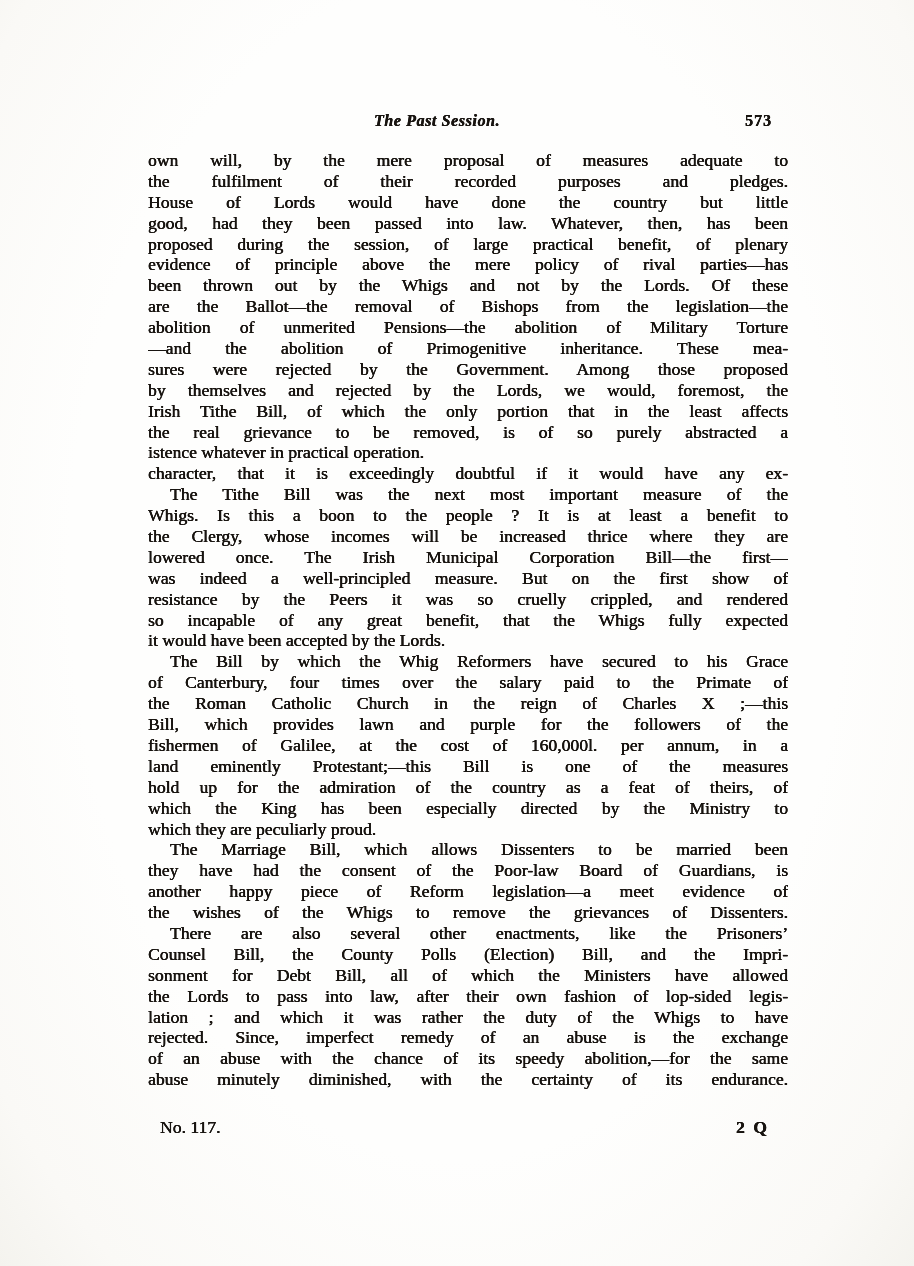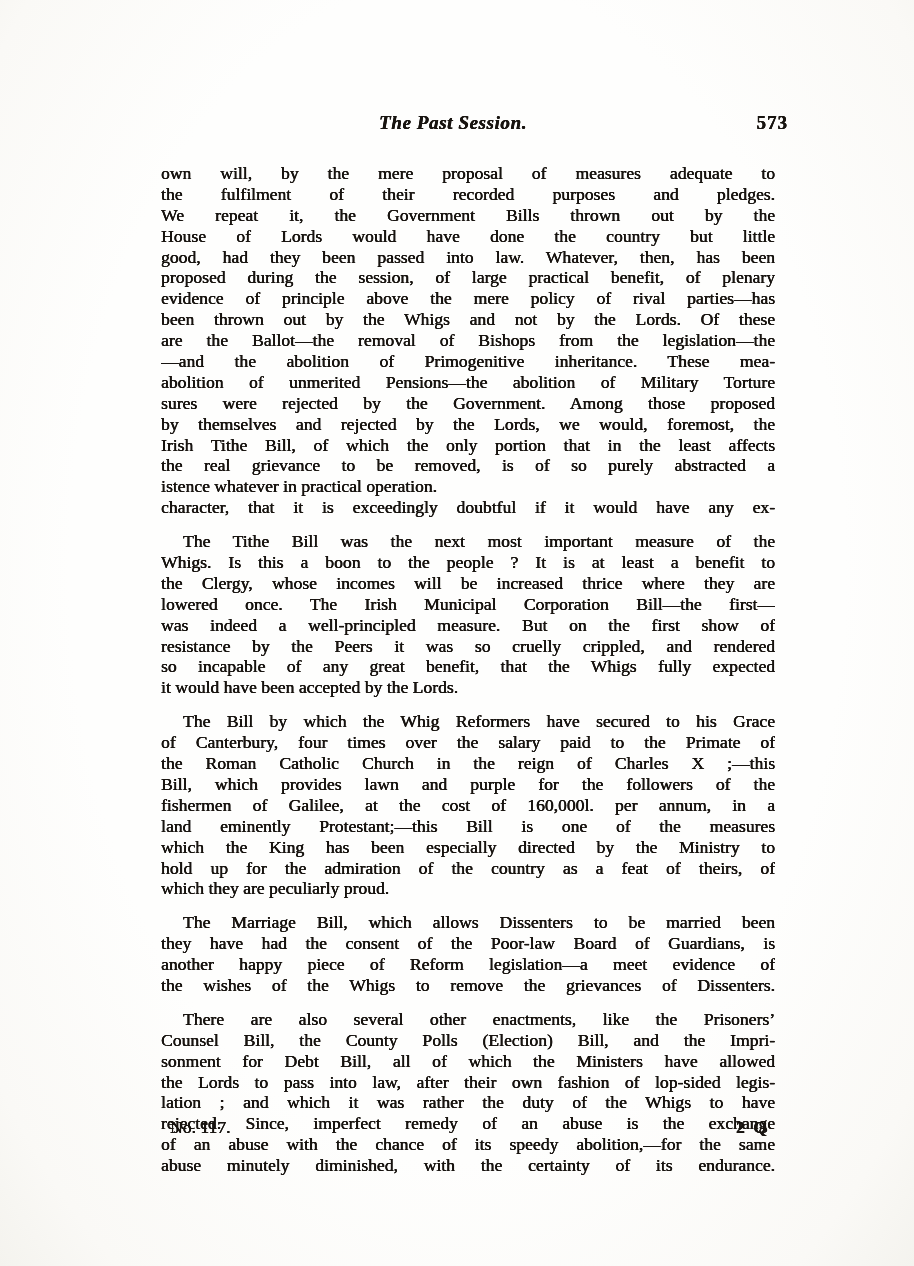--- a/index.html
+++ b/index.html
@@ -16,24 +16,24 @@
     font-family: "Liberation Serif", serif;
     color: #181410;
     overflow: hidden;
   }
   .ink {
     text-shadow: 0.35px 0 0 currentColor, 0 0.2px 0 currentColor;
   }
   .page-header {
     position: absolute;
     top: 112px;
-    left: 148px;
+    left: 132px;
     width: 640px;
     height: 26px;
-    font-size: 19px;
+    font-size: 16px;
   }
   .page-header .running-title {
     position: absolute;
     left: 0;
     right: 30px;
     text-align: center;
     font-style: italic;
     font-weight: 700;
     letter-spacing: 0.6px;
   }
@@ -43,67 +43,66 @@
     top: 0;
     font-weight: 700;
     letter-spacing: 1px;
   }
   .page-body {
     position: absolute;
     top: 150px;
     left: 148px;
     width: 640px;
   }
-  .para { margin: 13px; padding: 0; }
+  .para { margin: 0; padding: 0; }
   .line {
     height: 20.9px;
     font-size: 17.6px;
     line-height: 20.9px;
     text-align: justify;
     text-align-last: justify;
     overflow: hidden;
   }
   .line.indent { text-indent: 22px; }
   .line.last { text-align-last: left; }
   .page-footer {
     position: absolute;
     top: 1117px;
     left: 148px;
     width: 640px;
     height: 22px;
     font-size: 17.6px;
     line-height: 20.9px;
   }
-  .page-footer .issue-number { position: absolute; left: 22px; top: 0; }
+  .page-footer .issue-number { position: absolute; left: 12px; top: 0; }
   .page-footer .signature-mark { position: absolute; left: 588px; top: 0; letter-spacing: 2px; font-weight: bold; }
 </style>
 </head>
 <body>
 
 <div class="sheet">
 
   <div class="page-header ink">
     <span class="running-title">The Past Session.</span>
     <span class="page-number">573</span>
   </div>
 
   <div class="page-body ink">
 
   <div class="para">
         <div class="line">own will, by the mere proposal of measures adequate to</div>
         <div class="line">the fulfilment of their recorded purposes and pledges.</div>
-        <div class="line">We repeat it, the Government Bills thrown out by the</div>
         <div class="line">House of Lords would have done the country but little</div>
         <div class="line">good, had they been passed into law. Whatever, then, has been</div>
         <div class="line">proposed during the session, of large practical benefit, of plenary</div>
         <div class="line">evidence of principle above the mere policy of rival parties—has</div>
         <div class="line">been thrown out by the Whigs and not by the Lords. Of these</div>
         <div class="line">are the Ballot—the removal of Bishops from the legislation—the</div>
+        <div class="line">abolition of unmerited Pensions—the abolition of Military Torture</div>
         <div class="line">—and the abolition of Primogenitive inheritance. These mea-</div>
-        <div class="line">abolition of unmerited Pensions—the abolition of Military Torture</div>
         <div class="line">sures were rejected by the Government. Among those proposed</div>
         <div class="line">by themselves and rejected by the Lords, we would, foremost, the</div>
         <div class="line">Irish Tithe Bill, of which the only portion that in the least affects</div>
         <div class="line">the real grievance to be removed, is of so purely abstracted a</div>
         <div class="line last">istence whatever in practical operation.</div>
         <div class="line">character, that it is exceedingly doubtful if it would have any ex-</div>
       </div>
       <div class="para">
         <div class="line indent">The Tithe Bill was the next most important measure of the</div>
         <div class="line">Whigs. Is this a boon to the people ? It is at least a benefit to</div>
@@ -114,22 +113,22 @@
         <div class="line">so incapable of any great benefit, that the Whigs fully expected</div>
         <div class="line last">it would have been accepted by the Lords.</div>
       </div>
       <div class="para">
         <div class="line indent">The Bill by which the Whig Reformers have secured to his Grace</div>
         <div class="line">of Canterbury, four times over the salary paid to the Primate of</div>
         <div class="line">the Roman Catholic Church in the reign of Charles X ;—this</div>
         <div class="line">Bill, which provides lawn and purple for the followers of the</div>
         <div class="line">fishermen of Galilee, at the cost of 160,000l. per annum, in a</div>
         <div class="line">land eminently Protestant;—this Bill is one of the measures</div>
+        <div class="line">hold up for the admiration of the country as a feat of theirs, of</div>
         <div class="line">which the King has been especially directed by the Ministry to</div>
-        <div class="line">hold up for the admiration of the country as a feat of theirs, of</div>
         <div class="line last">which they are peculiarly proud.</div>
       </div>
       <div class="para">
         <div class="line indent">The Marriage Bill, which allows Dissenters to be married been</div>
         <div class="line">they have had the consent of the Poor-law Board of Guardians, is</div>
         <div class="line">another happy piece of Reform legislation—a meet evidence of</div>
         <div class="line">the wishes of the Whigs to remove the grievances of Dissenters.</div>
       </div>
       <div class="para">
         <div class="line indent">There are also several other enactments, like the Prisoners’</div>

